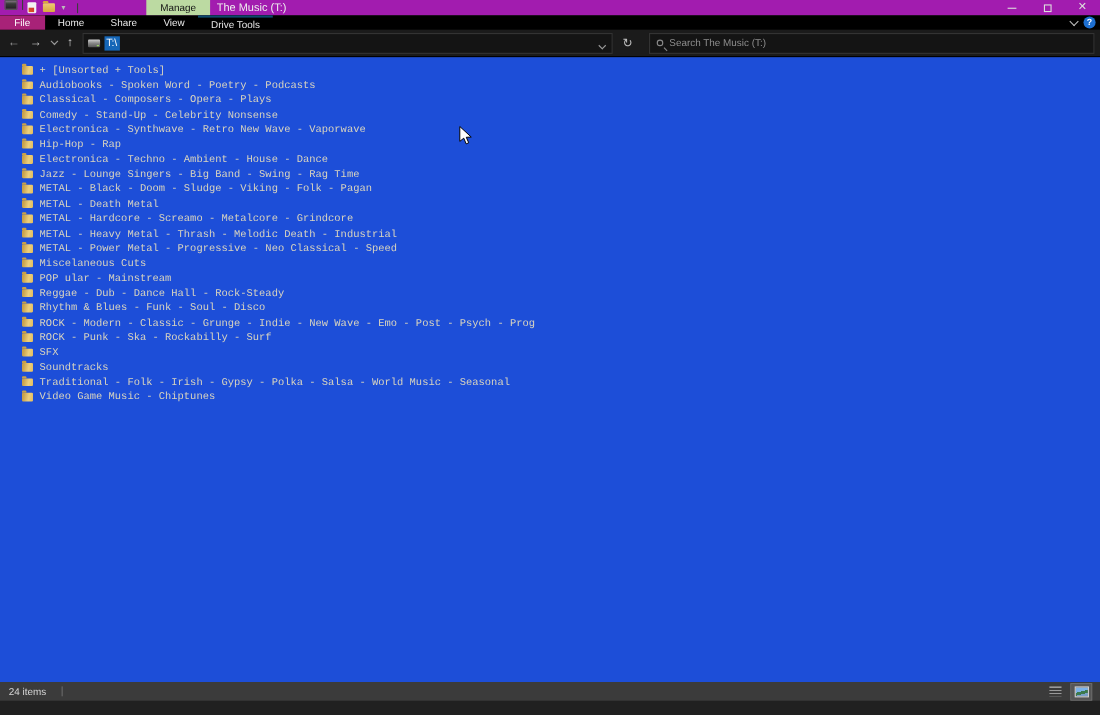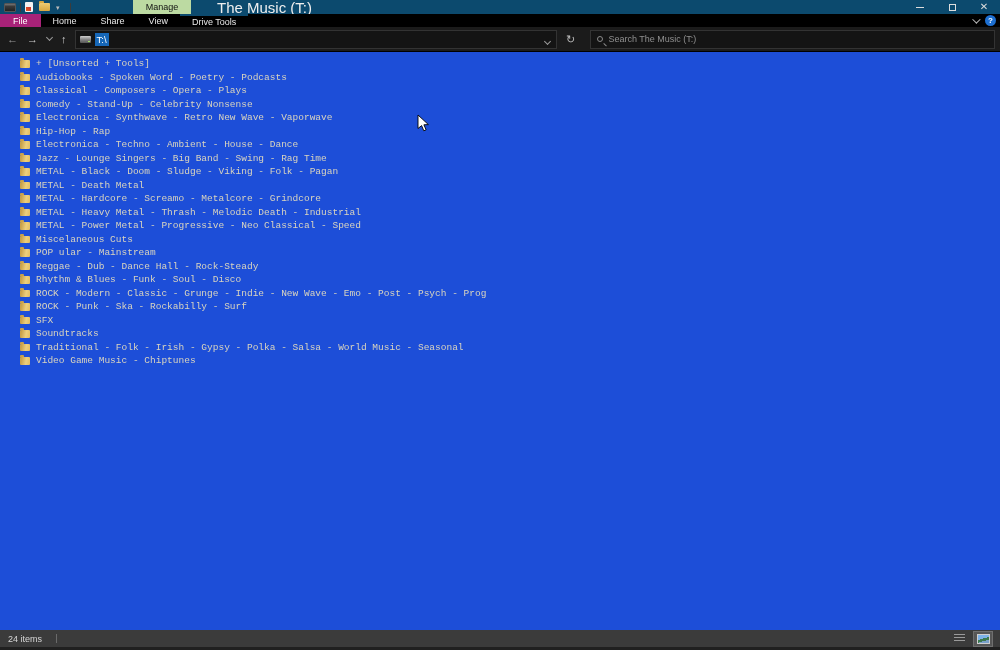--- a/index.html
+++ b/index.html
@@ -5,31 +5,31 @@
   * { margin:0; padding:0; box-sizing:border-box; }
   html,body { width:1000px; height:650px; overflow:hidden; }
   body {
     font-family:"Liberation Sans", sans-serif;
     background:#202020; color:#e5e5e5;
     position:relative; font-size:10px;
     -webkit-font-smoothing:antialiased;
   }
 
   
-  .titlebar { height:14px; background:#0c4a6e; display:flex; align-items:center; position:relative; }
+  .titlebar { height:14px; background:#a21caf; display:flex; position:relative; }
   .app-icon { width:12px; height:9px; margin-left:4px; background:linear-gradient(#777,#3a3a3a 35%,#222); border:1px solid #555; border-radius:1px; }
   .tb-sep { width:1px; height:9px; background:#3c3c3c; margin:0 4px; }
   .qat { display:flex; align-items:center; gap:6px; }
   .qat-doc { width:8px; height:10px; background:#f2f2f2; border-radius:1px; position:relative; }
   .qat-doc::after { content:''; position:absolute; left:1px; bottom:1px; width:5px; height:4px; background:linear-gradient(45deg,#e05a1e,#c33); }
   .qat-folder { width:11px; height:8px; background:linear-gradient(#eecb72,#d9a83f); border-radius:1px; position:relative; }
   .qat-folder::before { content:''; position:absolute; top:-2px; left:0; width:5px; height:2px; background:#d9a83f; border-radius:1px 1px 0 0; }
   .caret { color:#bbb; font-size:7px; line-height:1; }
   .manage-tab { position:absolute; left:133px; top:0; height:14px; width:58px; background:#bcdaa2; color:#111; font-size:9px; display:flex; align-items:center; justify-content:center; }
-  .win-title { position:absolute; left:197px; top:0; height:14px; display:flex; align-items:center; font-size:15px; color:#eee;margin-left:20px; }
+  .win-title { position:absolute; left:197px; top:0; height:14px; display:flex; align-items:center; font-size:10px; color:#eee; }
   .win-controls { position:absolute; right:0; top:0; height:14px; display:flex; }
   .win-btn { width:32px; height:14px; display:flex; align-items:center; justify-content:center; color:#ddd; }
   .glyph-min { width:8px; height:1px; background:#ddd; }
   .glyph-max { width:7px; height:7px; border:1px solid #ddd; }
   .glyph-close { font-size:10px; line-height:1; }
 
   
   .ribbonrow { height:13px; background:#000; display:flex; align-items:stretch; position:relative; }
   .rtab { padding:0 12px; display:flex; align-items:center; font-size:9px; color:#e8e8e8; }
   .rtab.file { background:#a82278; color:#fff; padding:0 13px; }
@@ -58,21 +58,21 @@
   .main { height:581px; background:#1d4ed8; padding-top:5px; position:relative;font-family:Liberation Mono, monospace; }
   .file-row { display:flex; align-items:center; height:13.5px; padding-left:20px; gap:6px; }
   .folder-ico { width:10px; height:7.5px; background:linear-gradient(100deg,#c9a14a 15%,#eccf7d 60%,#e3bc5d); border-radius:1px; position:relative; flex:0 0 auto; }
   .folder-ico::before { content:''; position:absolute; top:-2px; left:0; width:4px; height:2px; background:#c9a14a; border-radius:1px 1px 0 0; }
   .file-label { font-size:9.5px; color:#d9d4bf; white-space:nowrap; }
 
   
   .cursor { position:absolute; left:417px; top:62px; pointer-events:none; }
 
   
-  .statusbar { position:absolute; left:0; bottom:3px; width:1000px; height:17px; background:#3b3b3b; display:flex; align-items:center; padding:0 8px; }
+  .statusbar { position:absolute; left:0; bottom:13px; width:1000px; height:17px; background:#3b3b3b; display:flex; align-items:center; padding:0 8px; }
   .status-text { font-size:9px; color:#d6d6d6; }
   .status-sep { width:1px; height:9px; background:#6a6a6a; margin-left:14px; }
   .status-views { margin-left:auto; display:flex; align-items:center; gap:6px; }
   .view-btn { width:18px; height:14px; display:flex; align-items:center; justify-content:center; }
   .view-btn.active { background:#565656; outline:1px solid #6f6f6f; }
   .ico-details { width:11px; height:9px; background:repeating-linear-gradient(#9a9a9a 0 1px, transparent 1px 3px); }
   .ico-thumbs { width:13px; height:10px; border:1px solid #cfcfcf; background:linear-gradient(165deg,#7db2e8 0 45%, #3c7a4e 45% 70%, #7aa0c8 70%); }
 </style>
 </head>
 <body>

